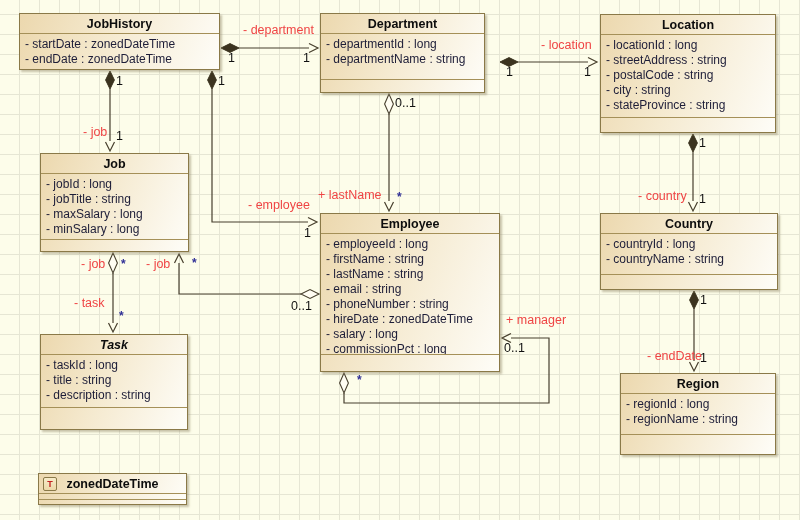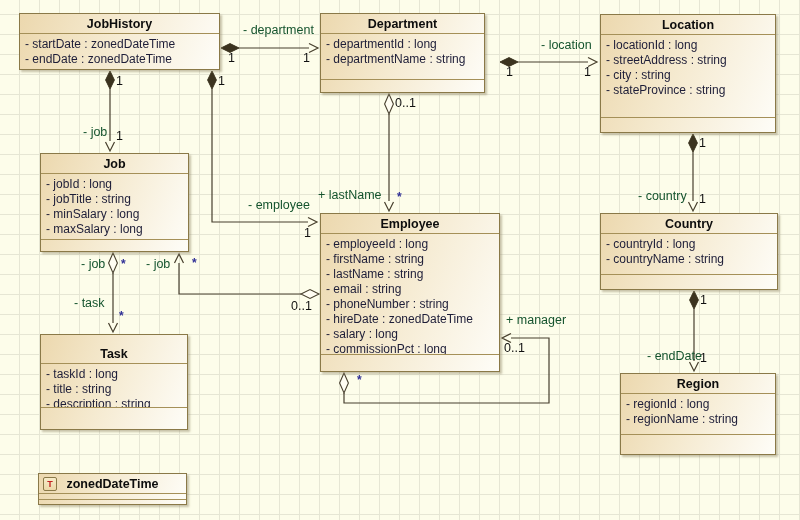--- a/index.html
+++ b/index.html
@@ -25,34 +25,34 @@
     border:1px solid #8a7948;
     background:linear-gradient(110deg,#ecd8ae 0%,#f5ead0 45%,#fefdf8 100%);
     box-shadow:2px 2px 2px rgba(146,136,104,.5);
     box-sizing:border-box;
   }
   .e-title{
     height:19px;flex:0 0 auto;border-bottom:1px solid #a59058;
     font-size:12.5px;font-weight:bold;color:#0d0d0d;
     display:flex;align-items:center;justify-content:center;position:relative;
   }
-  .e-title.italic span, .e-title.italic{margin-top:9px;}
+  .e-title.italic span, .e-title.italic{font-style:italic;}
   .e-attrs{flex:1 1 auto;padding:3px 0 0 5px;overflow:hidden;}
   .attr{font-size:12px;line-height:15px;color:#1d1d38;white-space:nowrap;}
   .e-empty{flex:0 0 auto;border-top:1px solid #a59058;}
   .thin{flex:0 0 auto;border-top:1px solid #a59058;height:5px;}
   .ticon{
     position:absolute;left:4px;top:3px;width:12px;height:12px;
     border:1px solid #8a7948;border-radius:2px;
     background:linear-gradient(#f7ecc9,#ecd8a8);
     font-size:9px;line-height:12px;font-weight:bold;color:#c42222;
     text-align:center;font-style:normal;
   }
   .lbl,.mult,.star{position:absolute;z-index:3;white-space:nowrap;}
-  .lbl{font-size:12.5px;color:#14532d;}
+  .lbl{font-size:12.5px;color:#ef4444;}
   .mult{font-size:12.5px;color:#111;}
   .star{font-size:12px;font-weight:bold;color:#2f2f96;}
 </style>
 </head>
 <body>
 
 <div class="canvas">
 
   <svg class="wires" width="800" height="520">
     <g>
@@ -122,33 +122,34 @@
         <div class="attr">- departmentName : string</div>
       </div>
     <div class="e-empty" style="height:12px"></div>
   </div>
 
   <div class="entity" style="left:600px;top:14px;width:176px;height:119px">
     <div class="e-title">Location</div>
     <div class="e-attrs">
         <div class="attr">- locationId : long</div>
         <div class="attr">- streetAddress : string</div>
+        <div class="attr">- postalCode : string</div>
         <div class="attr">- city : string</div>
         <div class="attr">- stateProvince : string</div>
       </div>
     <div class="e-empty" style="height:14px"></div>
   </div>
 
   <div class="entity" style="left:40px;top:153px;width:149px;height:99px">
     <div class="e-title">Job</div>
     <div class="e-attrs">
         <div class="attr">- jobId : long</div>
         <div class="attr">- jobTitle : string</div>
+        <div class="attr">- maxSalary : long</div>
         <div class="attr">- minSalary : long</div>
-        <div class="attr">- maxSalary : long</div>
       </div>
     <div class="e-empty" style="height:11px"></div>
   </div>
 
   <div class="entity" style="left:320px;top:213px;width:180px;height:159px">
     <div class="e-title">Employee</div>
     <div class="e-attrs">
         <div class="attr">- employeeId : long</div>
         <div class="attr">- firstName : string</div>
         <div class="attr">- lastName : string</div>

